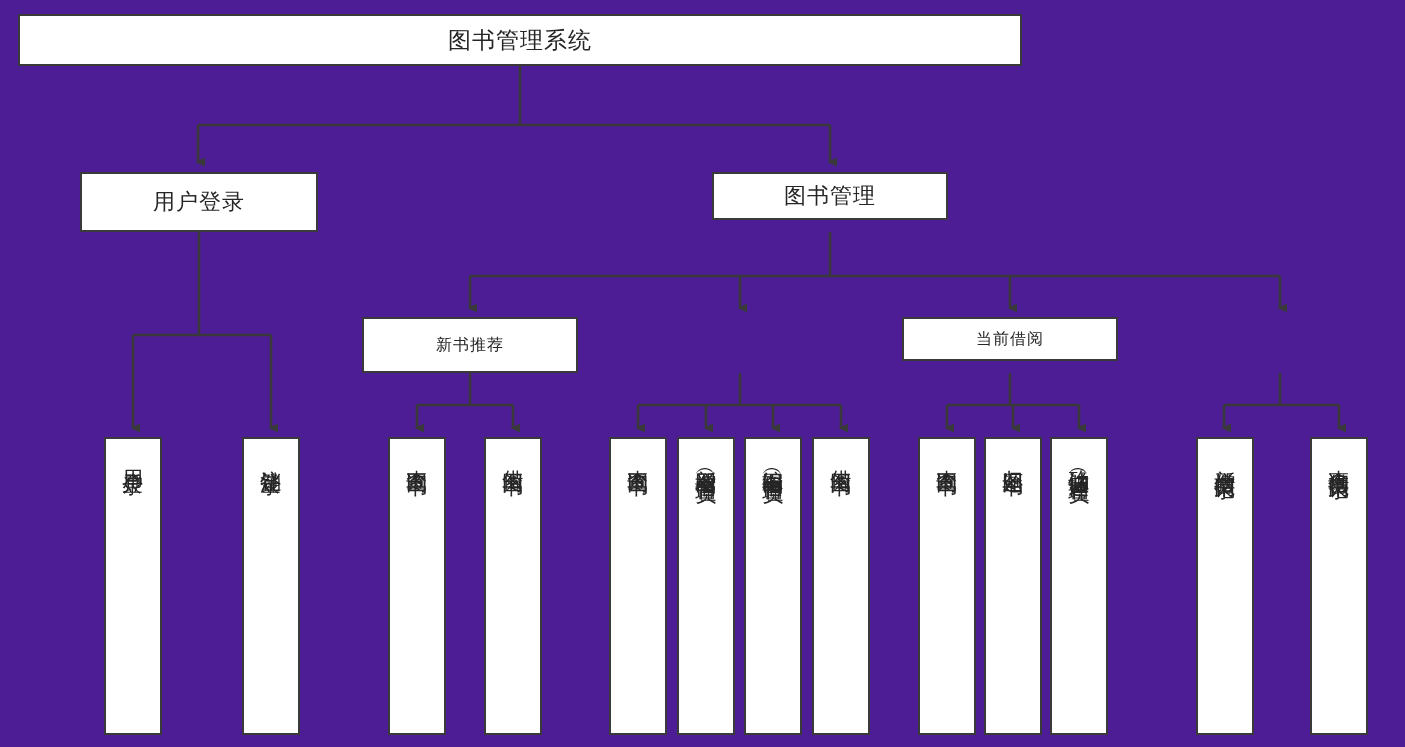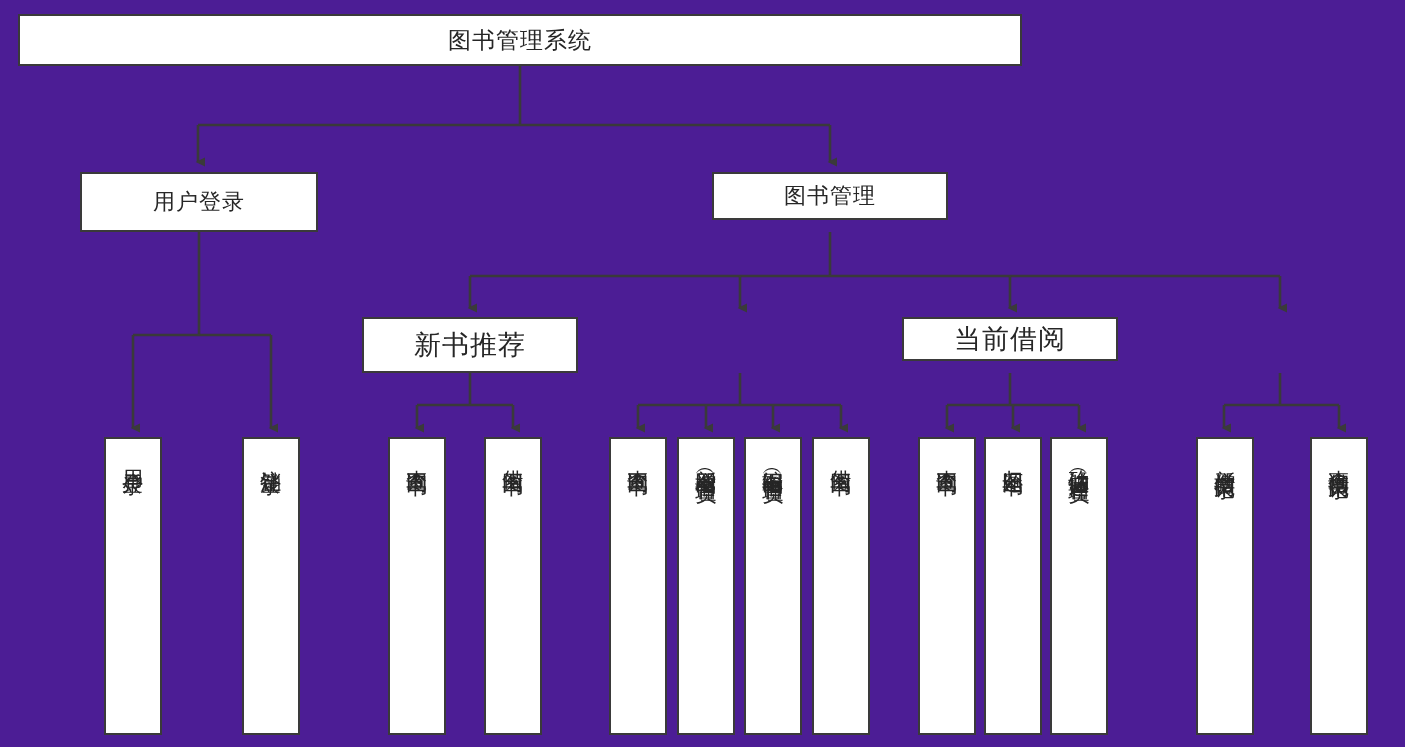--- a/index.html
+++ b/index.html
@@ -36,21 +36,21 @@
     justify-content: center;
     color: #262626;
   }
   .node.root {
     font-size: 23px;
   }
   .node.lvl1 {
     font-size: 22px;
   }
   .node.lvl2 {
-    font-size: 27px;
+    font-size: 16px;
   }
   .node.leaf {
     font-size: 21px;
     align-items: flex-start;
     padding-top: 14px;
   }
   .vlabel {
     writing-mode: vertical-rl;
     text-orientation: upright;
     line-height: 1.12;

